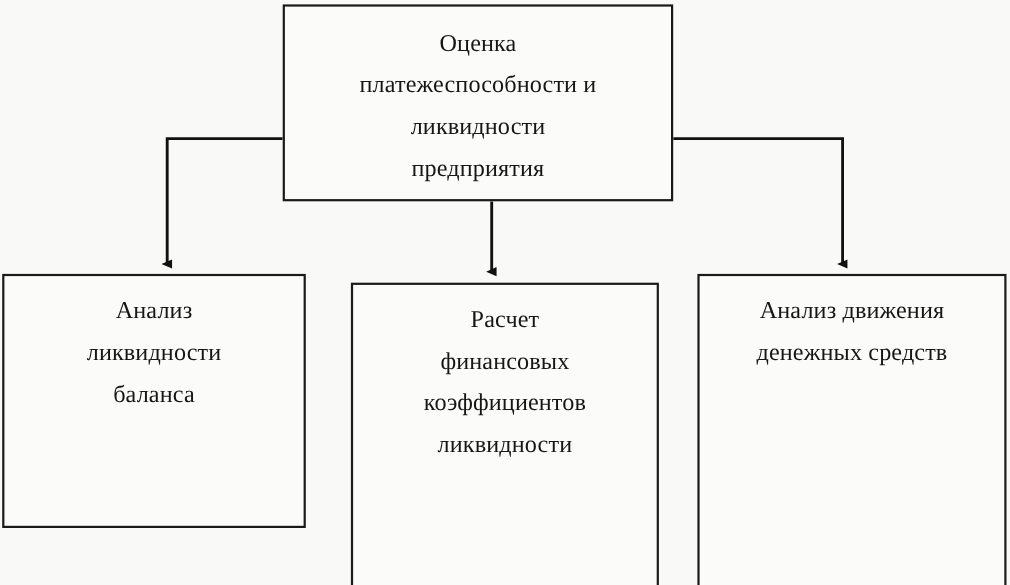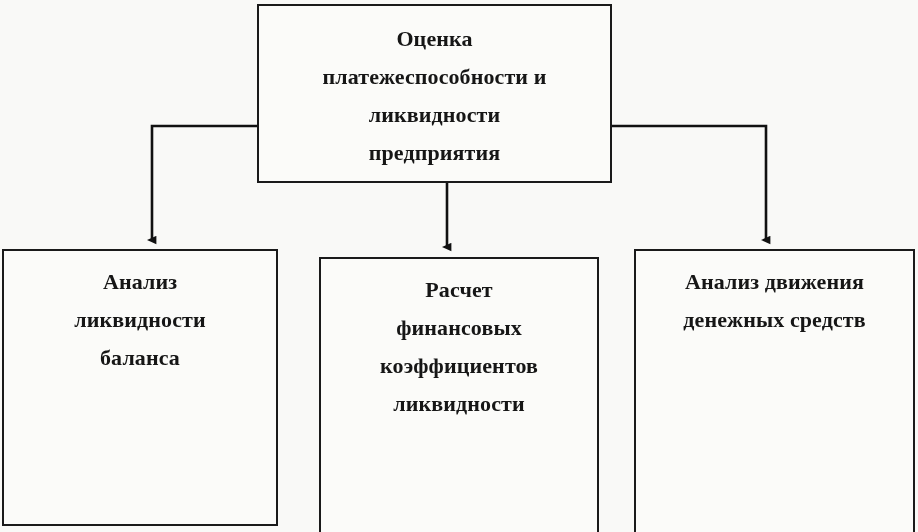--- a/index.html
+++ b/index.html
@@ -12,21 +12,20 @@
     height: 532px;
     background: #f9f9f7;
     font-family: "Liberation Serif", "DejaVu Serif", serif;
     overflow: hidden;
   }
   #canvas {
     position: relative;
     width: 918px;
     height: 532px;
     background: #f9f9f7;
-    font-weight: bold;
   }
   .node {
     position: absolute;
     box-sizing: border-box;
     border: 2px solid #1a1a1a;
     background: #fbfbf9;
     display: flex;
     align-items: flex-start;
     justify-content: center;
     text-align: center;
@@ -41,21 +40,21 @@
     left: 257px;
     top: 4px;
     width: 355px;
     height: 179px;
     padding-top: 14px;
   }
   #node-balance {
     left: 2px;
     top: 249px;
     width: 276px;
-    height: 277px;
+    height: 231px;
     padding-top: 12px;
   }
   #node-ratios {
     left: 319px;
     top: 257px;
     width: 280px;
     height: 324px;
     padding-top: 12px;
   }
   #node-cashflow {

